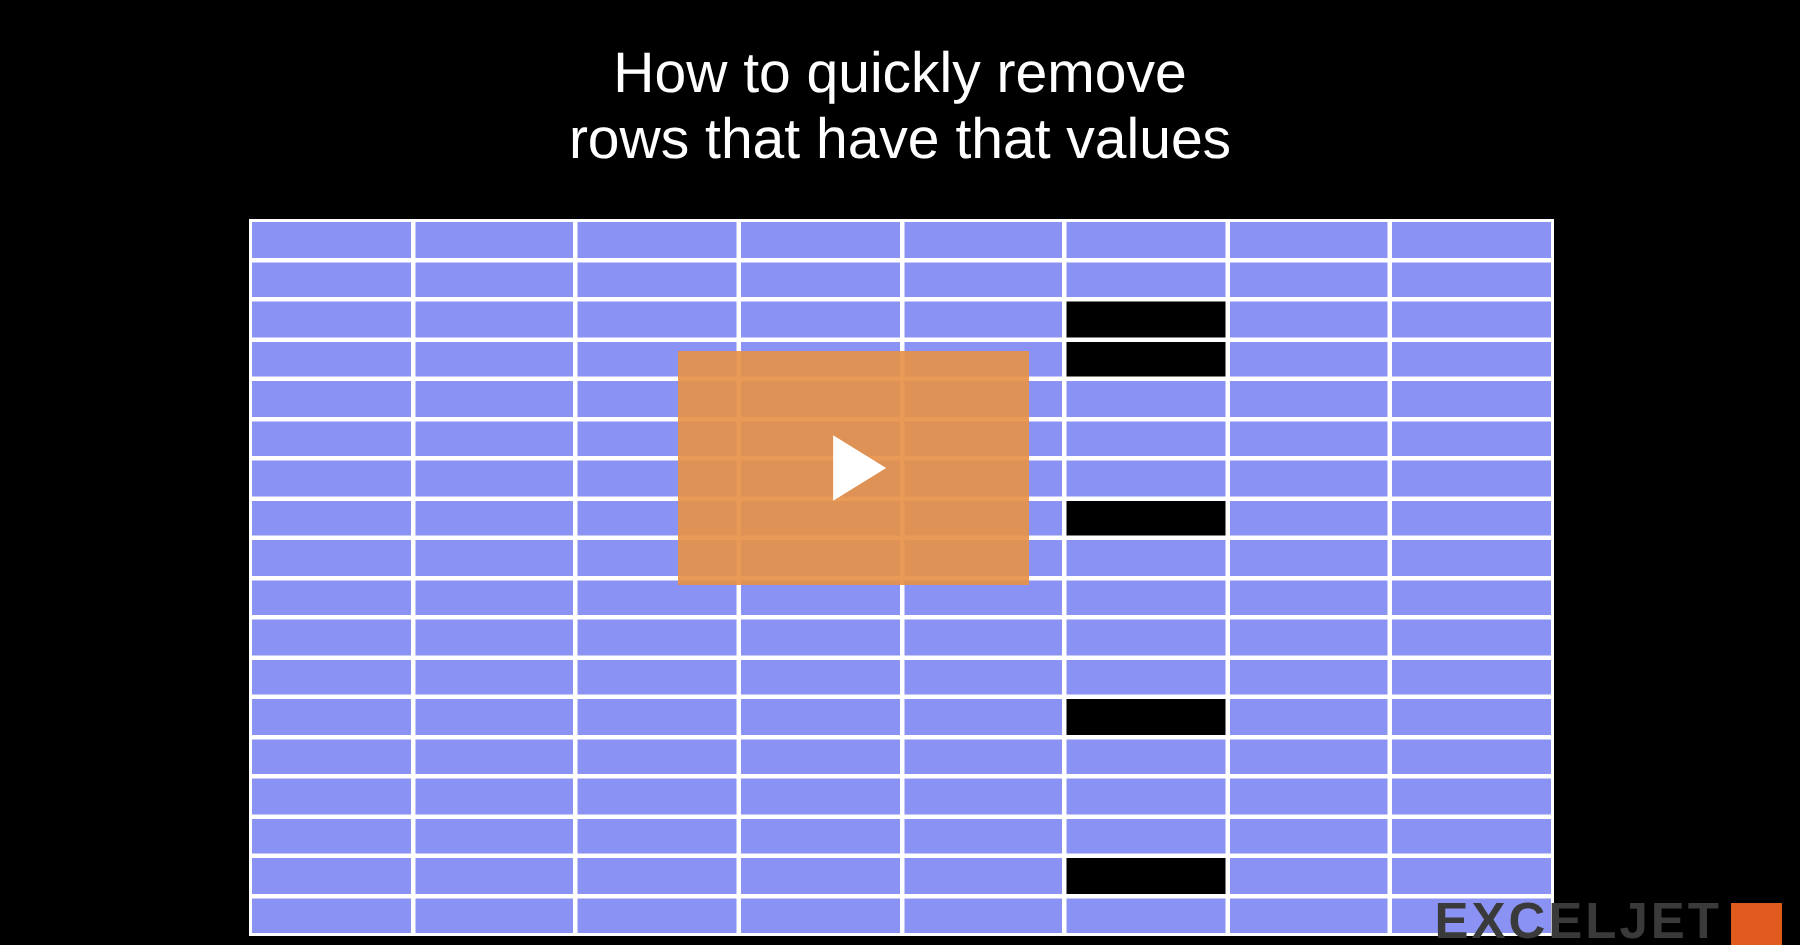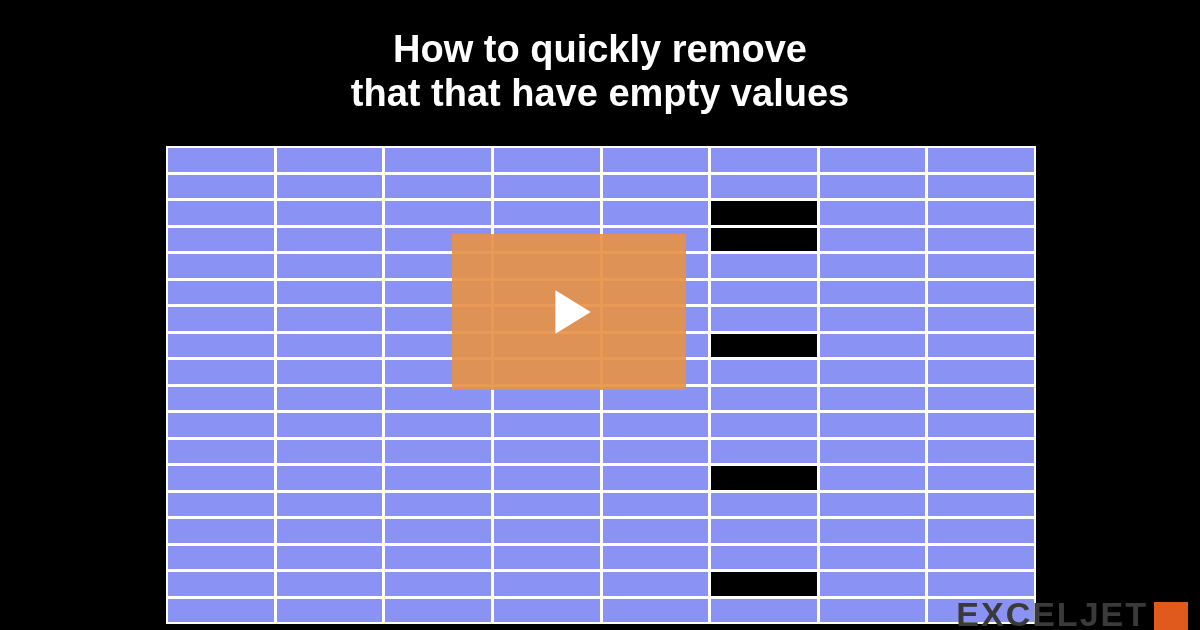--- a/index.html
+++ b/index.html
@@ -6,21 +6,21 @@
   body {
     width: 1200px;
     height: 630px;
     background: #000;
     font-family: "Segoe UI", Arial, sans-serif;
     overflow: hidden;
     position: relative;
   }
   .title {
     color: #fff;
-    font-weight: 700;
+    font-weight: 400;
     font-size: 38px;
     text-align: center;
     line-height: 1.15;
     padding-top: 28px;
   }
   .grid-wrap {
     position: absolute;
     left: 166px;
     top: 146px;
     width: 870px;
@@ -69,21 +69,21 @@
     background: #e05a1e;
     position: relative;
     top: 4px;
   }
 </style>
 </head>
 <body>
 
 <div class="title">
   <div>How to quickly remove</div>
-  <div>that that have empty values</div>
+  <div>rows that have that values</div>
 </div>
 
 <div class="grid-wrap">
   <div class="grid" id="grid">
       <div class="cell"></div>
       <div class="cell"></div>
       <div class="cell"></div>
       <div class="cell"></div>
       <div class="cell"></div>
       <div class="cell"></div>

